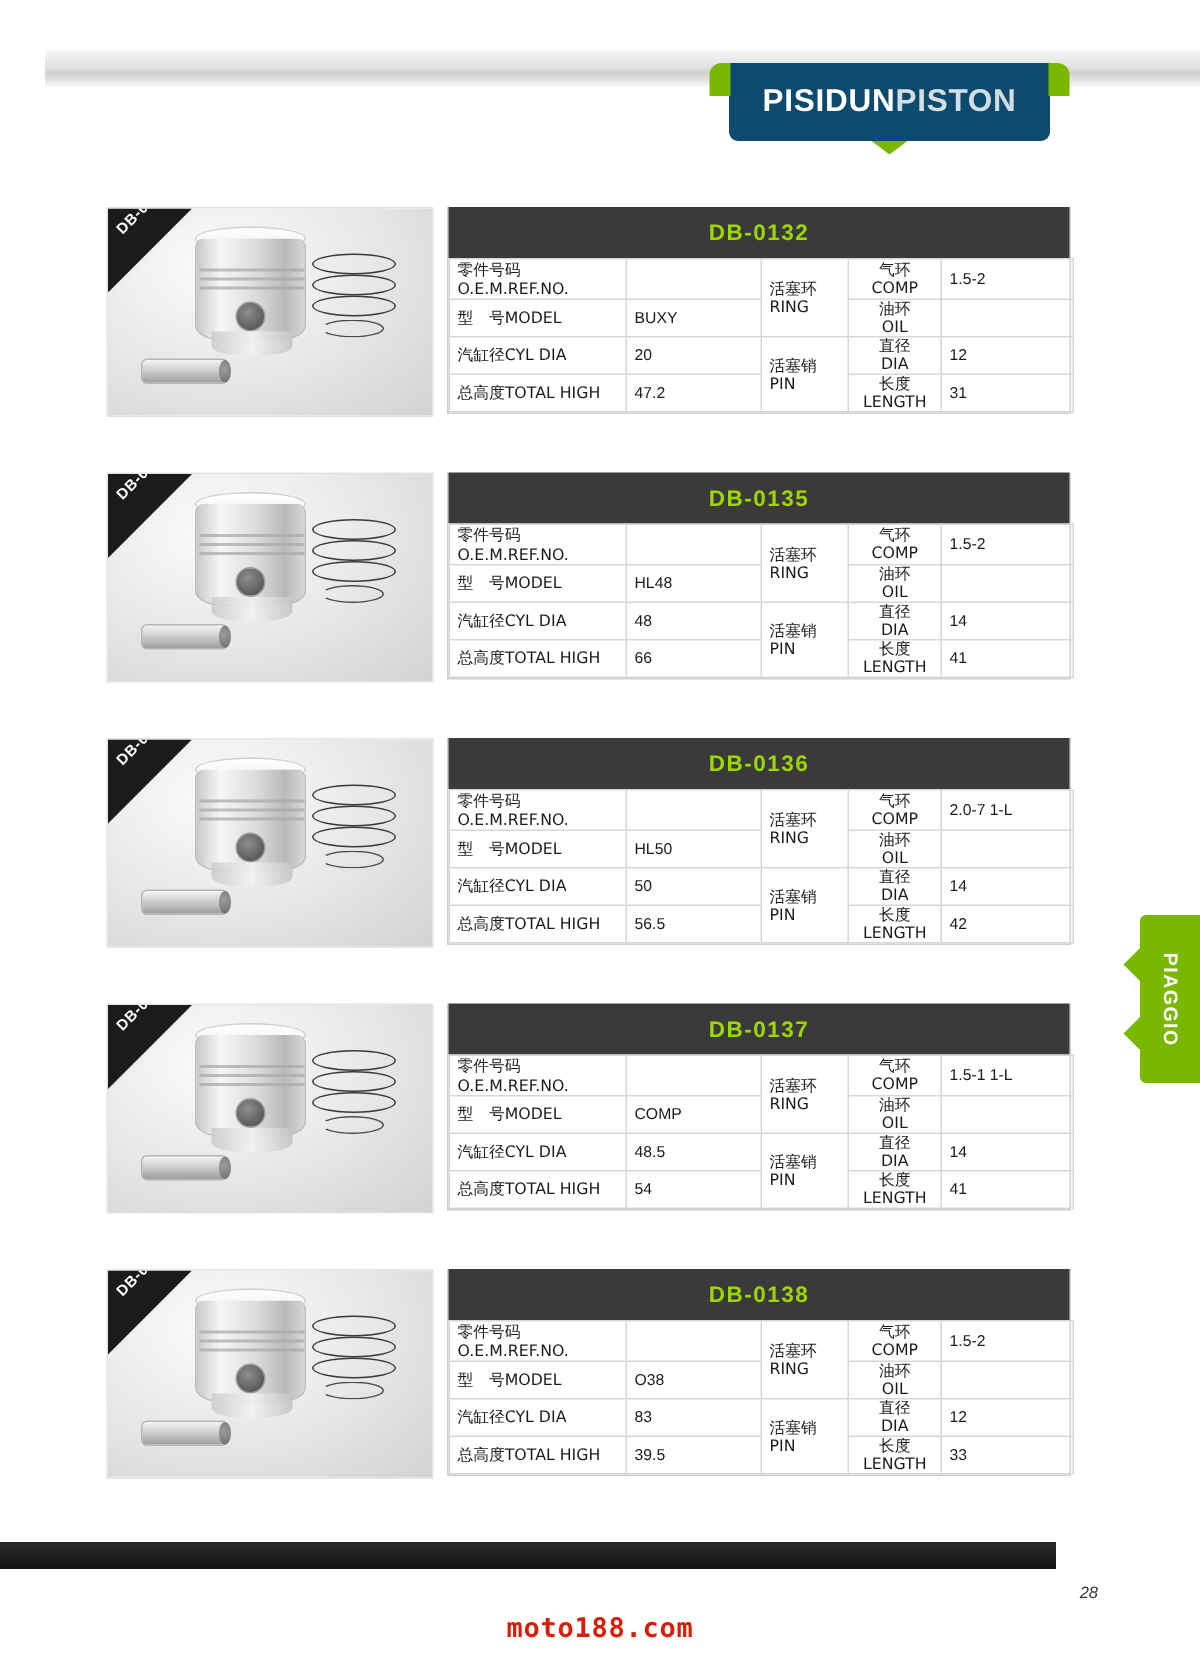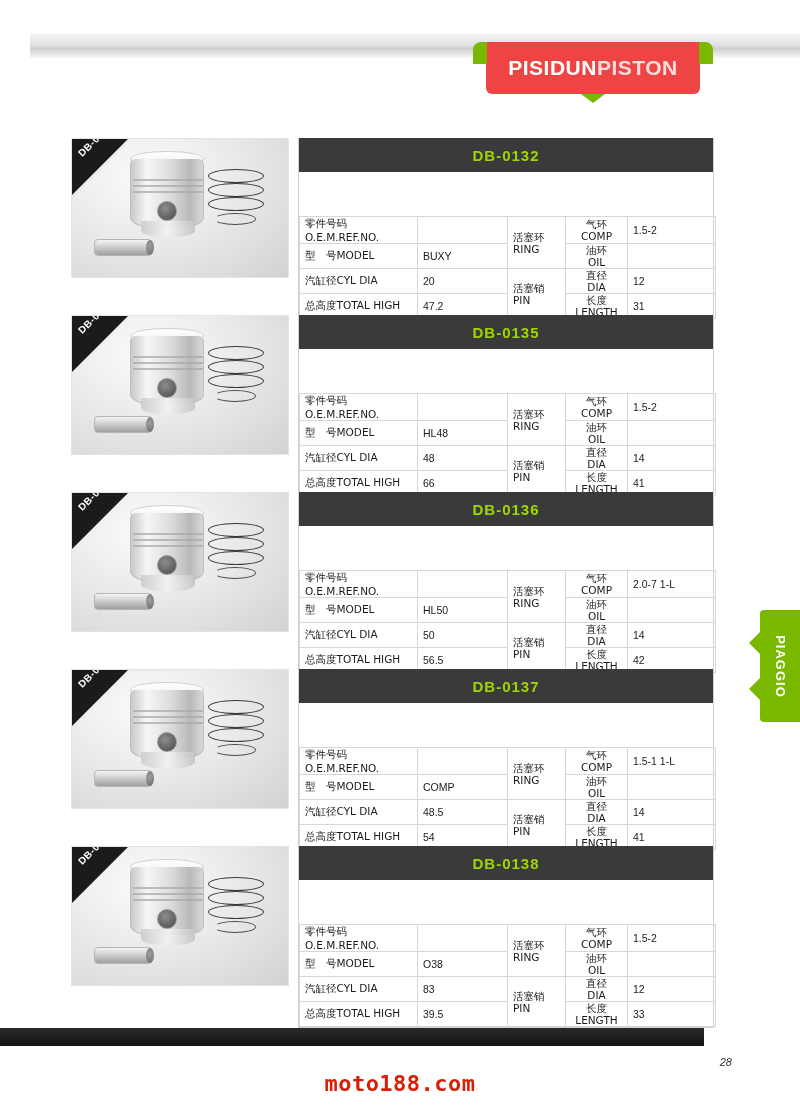--- a/index.html
+++ b/index.html
@@ -28,21 +28,21 @@
   }
   .grey-bar-end {
     position: absolute;
     top: 34px; left: 0; width: 30px; height: 24px;
     background: #ffffff;
   }
   .brand-banner {
     position: absolute;
     top: 42px; left: 486px;
     width: 214px; height: 52px;
-    background: #ef4444;
+    background: #0c4a6e;
     border-radius: 0 0 6px 6px;
     display: flex;
     align-items: center;
     justify-content: center;
   }
   .brand-banner::before,
   .brand-banner::after {
     content: "";
     position: absolute;
     top: 0;
@@ -246,21 +246,20 @@
     font-weight: bold;
     letter-spacing: 1px;
     display: flex;
     align-items: center;
     justify-content: center;
   }
   table.spec-table {
     width: 100%;
     border-collapse: collapse;
     table-layout: fixed;
-    margin-top: 44px;
   }
   table.spec-table td {
     border: 1px solid #d7d7d7;
     height: 23px;
     font-size: 10.5px;
     color: #1a1a1a;
     padding: 0 5px;
     vertical-align: middle;
   }
   td.lbl { width: 118px; font-size: 10.5px; }
@@ -290,21 +289,21 @@
     font-size: 11px;
     color: #333333;
     font-style: italic;
   }
   .site {
     position: absolute;
     left: 0; bottom: 12px;
     width: 800px;
     text-align: center;
     font-family: "DejaVu Sans Mono", monospace;
-    font-size: 22px;
+    font-size: 18px;
     font-weight: bold;
     color: #d81e06;
     letter-spacing: .5px;
   }
 </style>
 </head>
 <body>
 
 <div class="top-strip"></div>
 <div class="grey-bar"></div>

